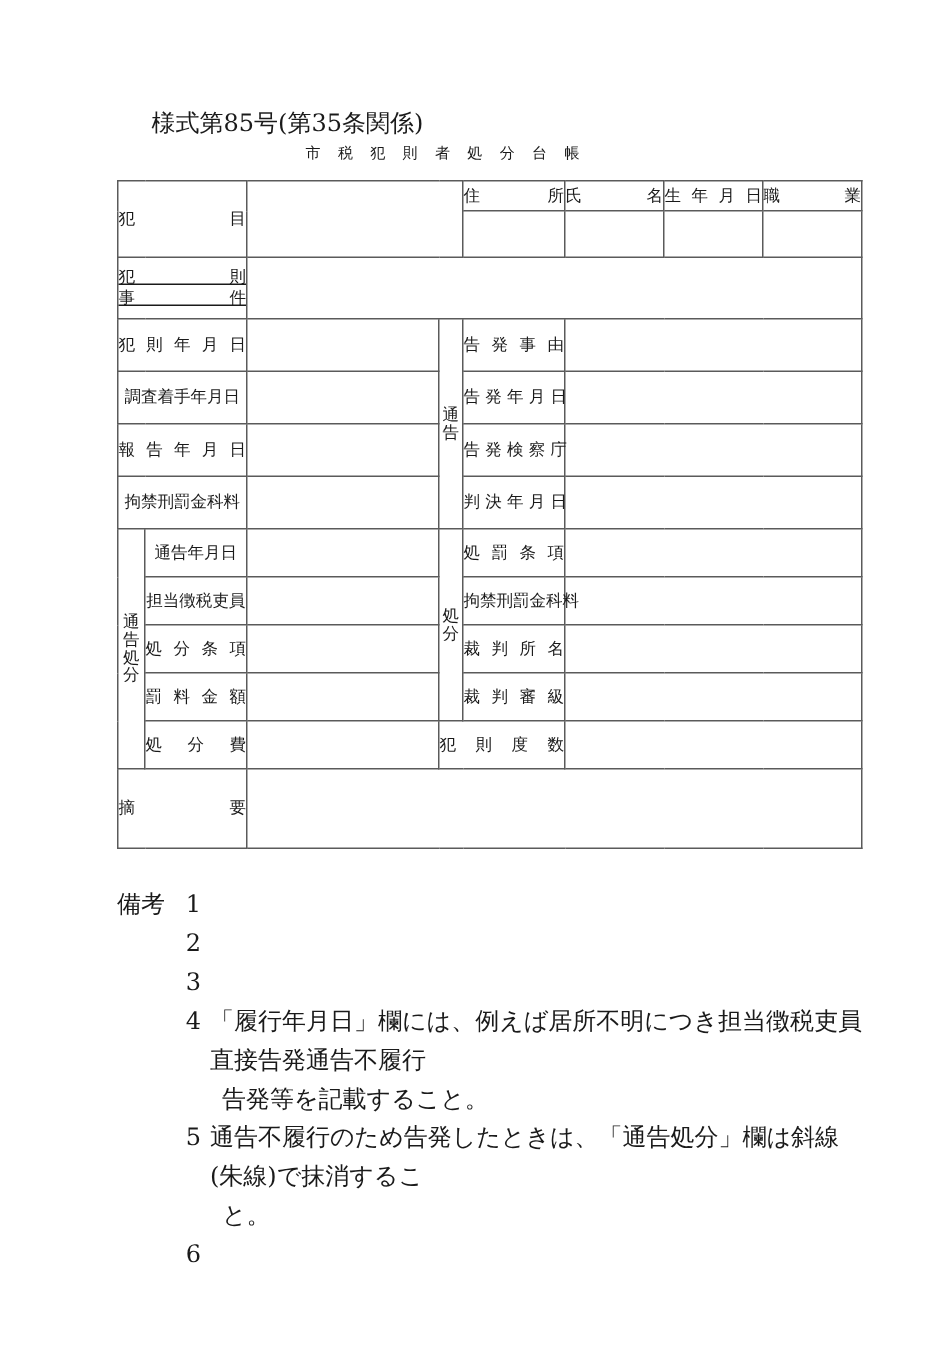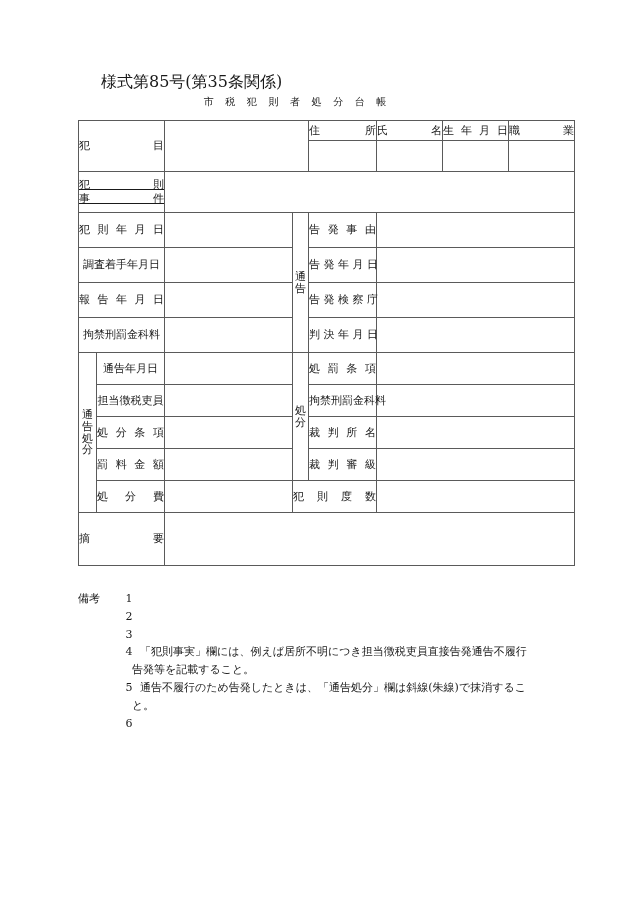--- a/index.html
+++ b/index.html
@@ -101,21 +101,21 @@
   }
   .vlbl .vtext span { display: block; }
   .blank { background: #ffffff; }
 
   
   .remarks {
     position: absolute;
     left: 78px;
     top: 590px;
     width: 500px;
-    font-size: 11px;
+    font-size: 16px;
     line-height: 1.62;
   }
   .rm-row {
     display: flex;
     align-items: flex-start;
   }
   .rm-head {
     width: 40px;
     flex: 0 0 40px;
     white-space: nowrap;
@@ -124,21 +124,21 @@
     width: 22px;
     flex: 0 0 22px;
     text-align: center;
     white-space: nowrap;
   }
   .rm-body {
     flex: 1 1 auto;
   }
   .rm-row.cont .rm-head { visibility: hidden; }
   .rm-cont {
-    margin-left: 54px;
+    margin-left: 70px;
   }
 </style>
 </head>
 <body>
 
 <div class="page">
 
   <div class="form-no">様式第85号(第35条関係)</div>
 
   <div class="doc-title">市 税 犯 則 者 処 分 台 帳</div>
@@ -284,21 +284,21 @@
     </div>
 
     <div class="rm-row cont">
       <div class="rm-head"></div>
       <div class="rm-num">3</div>
     </div>
 
     <div class="rm-row cont">
       <div class="rm-head"></div>
       <div class="rm-num">4</div>
-      <div class="rm-body">「犯則事実」欄には、例えば居所不明につき担当徴税吏員直接告発通告不履行</div>
+      <div class="rm-body">「履行年月日」欄には、例えば居所不明につき担当徴税吏員直接告発通告不履行</div>
     </div>
     <div class="rm-cont">告発等を記載すること。</div>
 
     <div class="rm-row cont">
       <div class="rm-head"></div>
       <div class="rm-num">5</div>
       <div class="rm-body">通告不履行のため告発したときは、「通告処分」欄は斜線(朱線)で抹消するこ</div>
     </div>
     <div class="rm-cont">と。</div>
 

